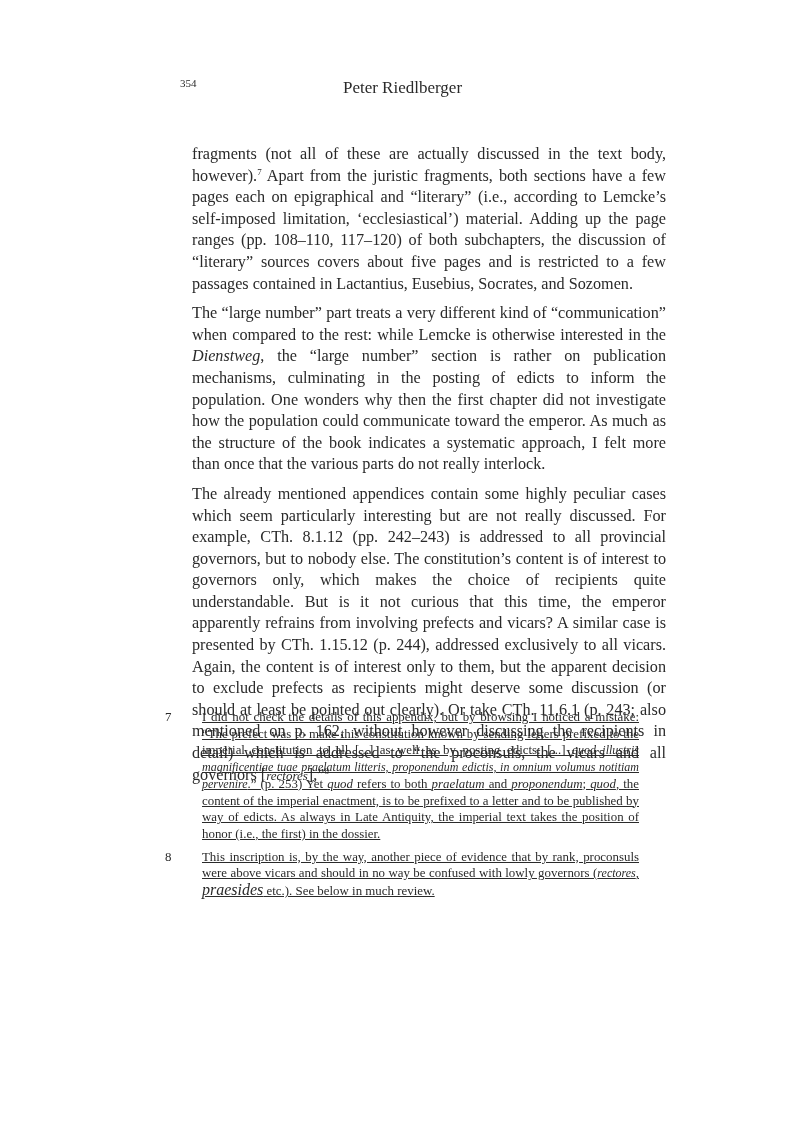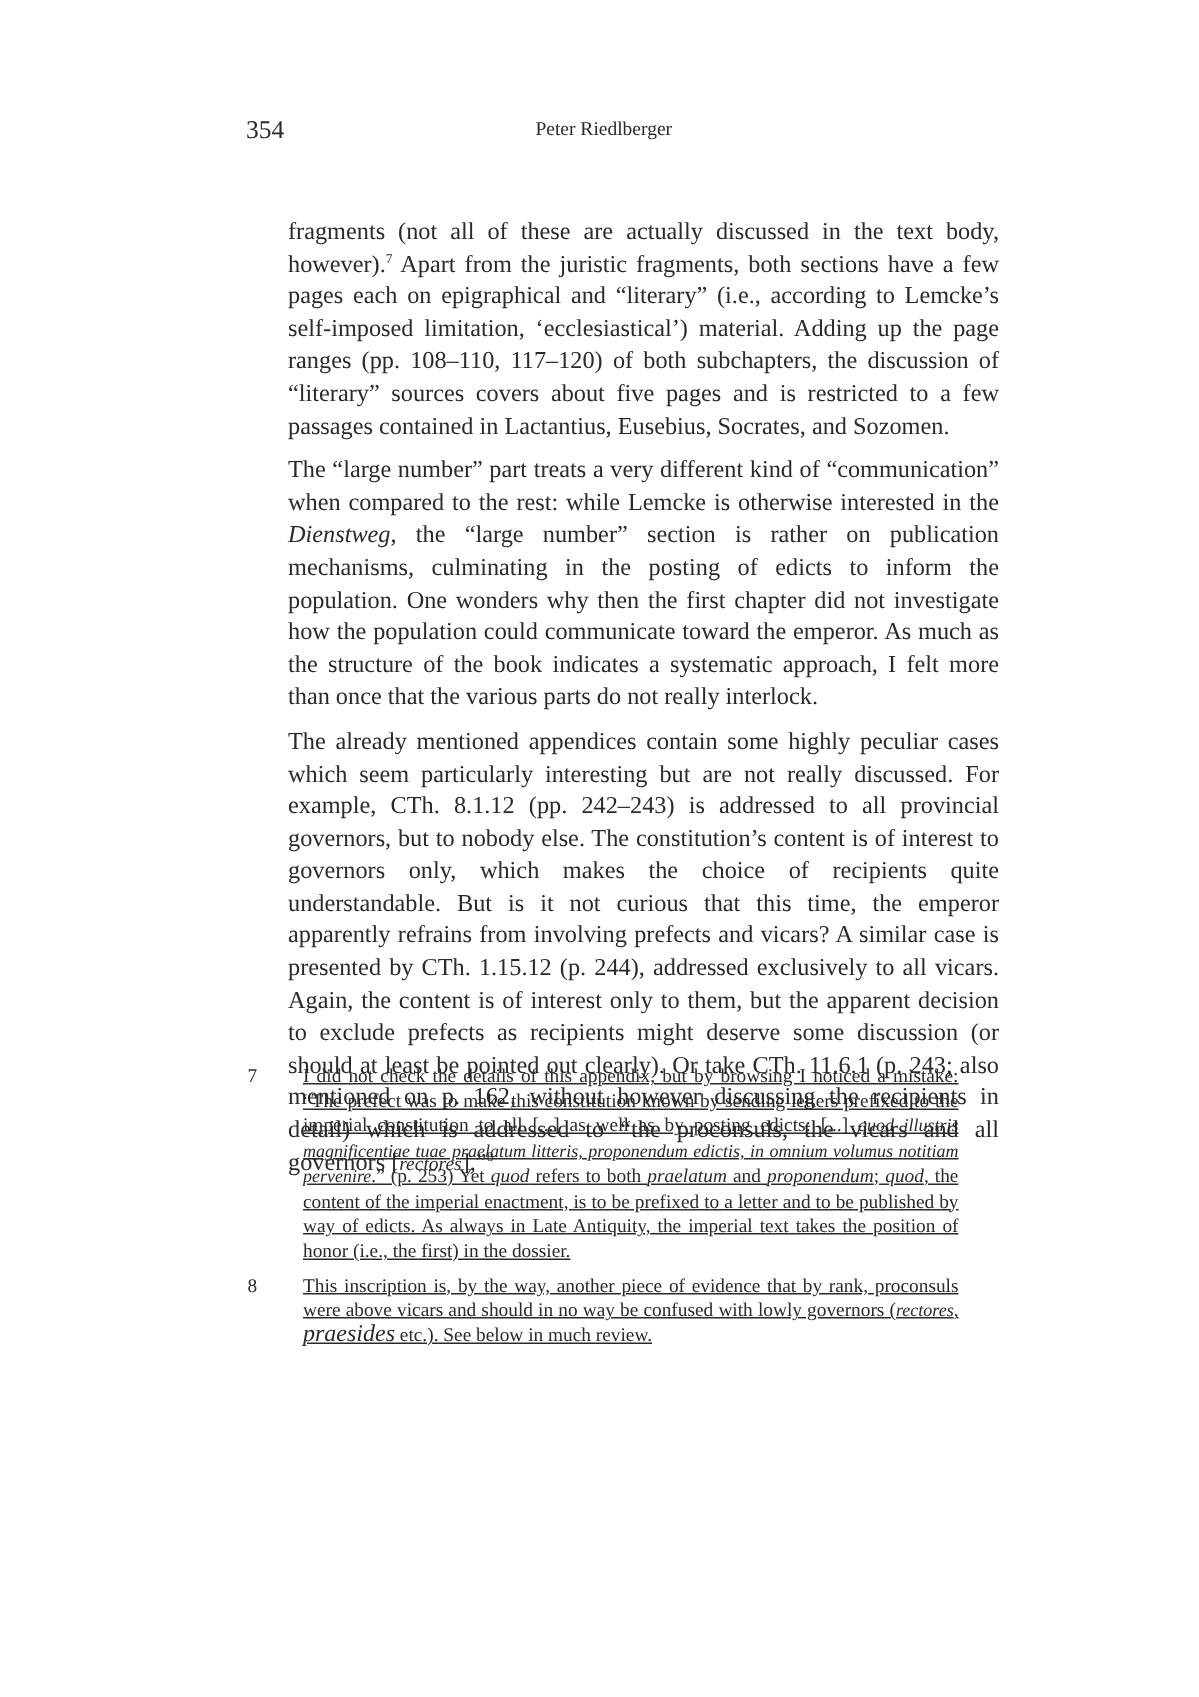--- a/index.html
+++ b/index.html
@@ -1,19 +1,19 @@
 <!DOCTYPE html>
 <html><head>
   <meta charset="utf-8">
   <style>
     html, body { margin: 0; padding: 0; background: #ffffff; }
     body { width: 799px; height: 1131px; position: relative; overflow: hidden;
            font-family: "Liberation Serif", "DejaVu Serif", serif; color: #2a2a2a; }
-    .page-number { position: absolute; left: 164px; top: 77px; font-size: 17px; }
-    .running-head { position: absolute; left: 0; width: 799px; top: 78px; text-align: center; font-size: 13px; padding-left: 6px; box-sizing: border-box; }
+    .page-number { position: absolute; left: 180px; top: 77px; font-size: 11px; }
+    .running-head { position: absolute; left: 0; width: 799px; top: 78px; text-align: center; font-size: 17px; padding-left: 6px; box-sizing: border-box; }
     .body-text { position: absolute; left: 164px; top: 144px; width: 474px; font-size: 16.2px; line-height: 21.6px; margin-left: 28px; }
     .body-text p { margin: 0 0 8px 0; text-align: justify; hyphens: manual; }
     sup { font-size: 9px; line-height: 0; vertical-align: 6px; }
     .footnotes { position: absolute; left: 165px; top: 709px; width: 474px; font-size: 12.9px; line-height: 16.7px; }
     .fn { display: flex; margin-bottom: 6px; }
     .fn-num { width: 37px; flex: 0 0 37px; }
     .fn-text { flex: 1; text-align: justify; text-decoration: underline; }
     i { font-style: italic; }
   </style>
 </head>

